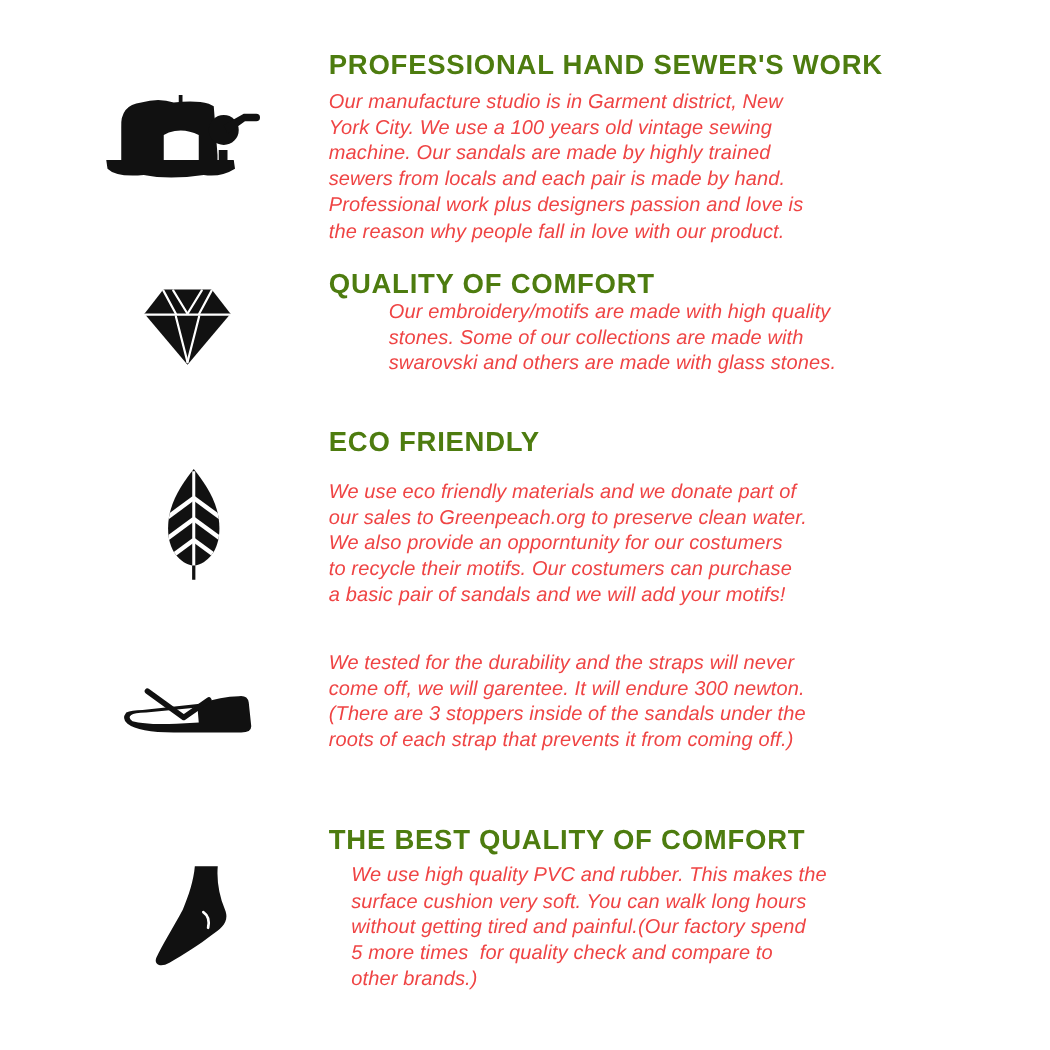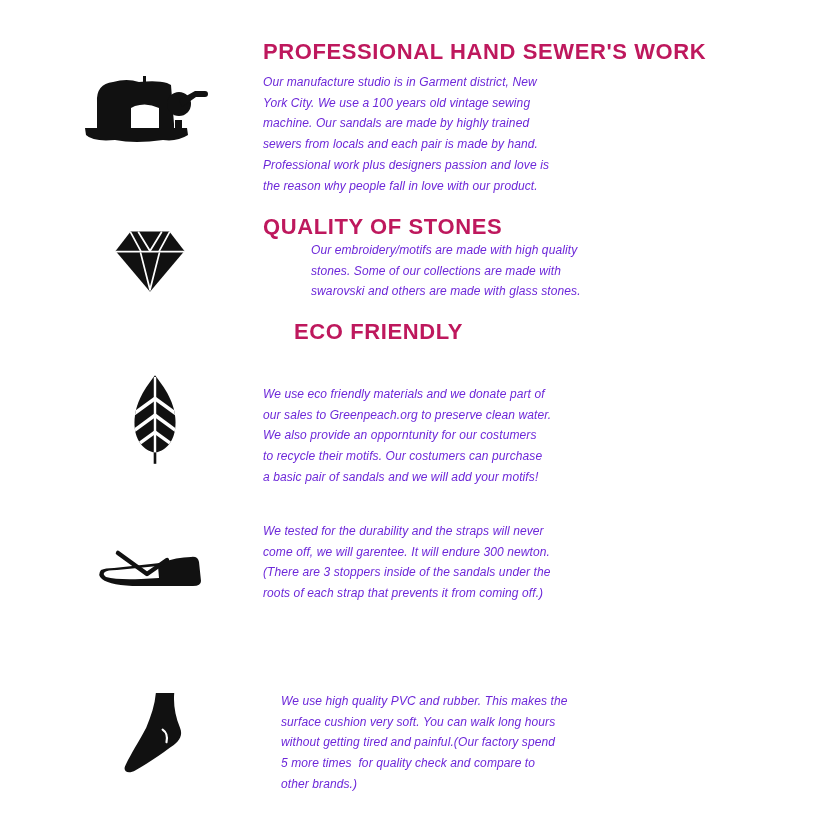--- a/index.html
+++ b/index.html
@@ -3,36 +3,36 @@
 <meta charset="utf-8">
 <style>
   html,body { margin:0; padding:0; background:#ffffff; }
   .sheet {
     position:relative; width:840px; height:840px; background:#ffffff;
     font-family:"Liberation Sans", sans-serif; overflow:hidden;
   }
   .section-title {
     position:absolute; left:263px;
     font-weight:700; font-size:22px; line-height:1;
-    letter-spacing:0.6px; color:#be185d; white-space:nowrap;
+    letter-spacing:0.6px; color:#4d7c0f; white-space:nowrap;
   }
   .section-body {
     position:absolute; left:263px; width:475px;
-    font-style:italic; font-weight:400; font-size:12px; line-height:20.7px;
-    letter-spacing:0.1px; color:#6d28d9; white-space:pre-wrap;
+    font-style:italic; font-weight:400; font-size:16px; line-height:20.7px;
+    letter-spacing:0.1px; color:#ef4444; white-space:pre-wrap;
   }
   .icon { position:absolute; }
   .i1 { left:83px;  top:76px;  width:126px; height:68px; }
   .i2 { left:114px; top:228px; width:72px;  height:66px; }
   .i3 { left:127px; top:374px; width:56px;  height:90px; }
   .i4 { left:97px;  top:549px; width:106px; height:42px; }
   .i5 { left:121px; top:692px; width:62px;  height:85px; }
   .t1 { top:41px; }  .b1 { top:72px; }
   .t2 { top:216px; } .b2 { top:240px;margin-left:48px; }
-  .t3 { top:321px;margin-left:31px; } .b3 { top:384px; }
+  .t3 { top:343px; } .b3 { top:384px; }
   .t4 { top:499px; } .b4 { top:521px; }
   .t5 { top:661px; } .b5 { top:691px;margin-left:18px; }
   svg { display:block; width:100%; height:100%; }
 </style>
 </head>
 <body>
 
 <div class="sheet">
 
   <div class="icon i1">
@@ -62,21 +62,21 @@
         <path d="M3,33 L97,33"></path>
         <path d="M23,6 L37,32"></path>
         <path d="M77,6 L63,32"></path>
         <path d="M34,6 L50,32"></path>
         <path d="M66,6 L50,32"></path>
         <path d="M37,35 L50,86"></path>
         <path d="M63,35 L50,86"></path>
       </g>
     </svg>
   </div>
-  <div class="section-title t2">QUALITY OF STONES</div>
+  <div class="section-title t2">QUALITY OF COMFORT</div>
   <div class="section-body b2">Our embroidery/motifs are made with high quality
 stones. Some of our collections are made with
 swarovski and others are made with glass stones.</div>
 
   <div class="icon i3">
     <svg viewBox="0 0 60 96" xmlns="http://www.w3.org/2000/svg">
       <defs>
         <clipPath id="leafclip">
           <path d="M30,1 C40,14 52,30 52,52 C52,71 42,82 30,84 C18,82 8,71 8,52 C8,30 20,14 30,1 Z"></path>
         </clipPath>
@@ -114,19 +114,20 @@
 come off, we will garentee. It will endure 300 newton.
 (There are 3 stoppers inside of the sandals under the
 roots of each strap that prevents it from coming off.)</div>
 
   <div class="icon i5">
     <svg viewBox="0 0 64 88" xmlns="http://www.w3.org/2000/svg">
       <path d="M36,1 L55,1 C54,13 56,25 61,37 C65,47 58,53 50,58 C40,66 27,74 15,81 C8,85 2,83 4,77 C9,66 18,52 26,37 C31,25 35,13 36,1 Z" fill="#111111"></path>
       <path d="M43,39 q6,4 4,13" fill="none" stroke="#ffffff" stroke-width="2.2" stroke-linecap="round"></path>
     </svg>
   </div>
+  <div class="section-title t5">THE BEST QUALITY OF COMFORT</div>
   <div class="section-body b5">We use high quality PVC and rubber. This makes the
 surface cushion very soft. You can walk long hours
 without getting tired and painful.(Our factory spend
 5 more times  for quality check and compare to
 other brands.)</div>
 
 </div>
 
 </body></html>

